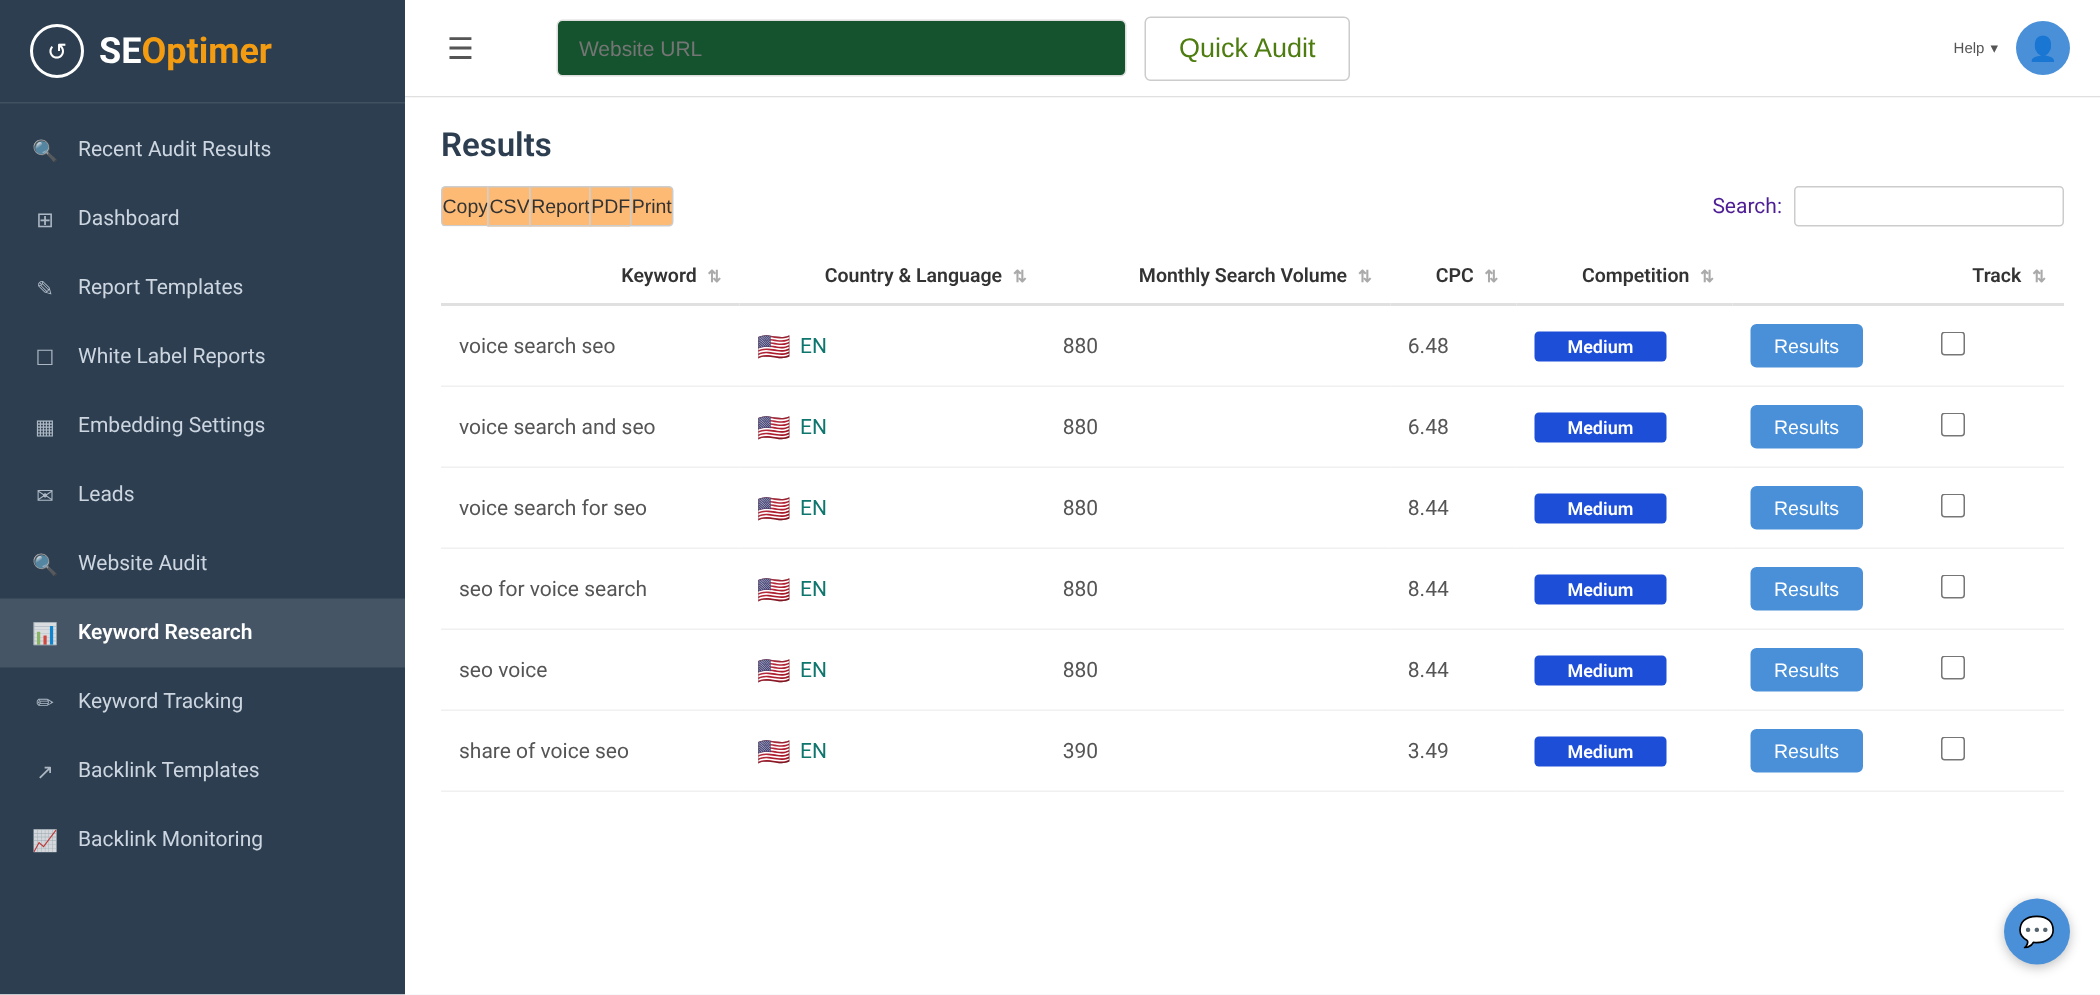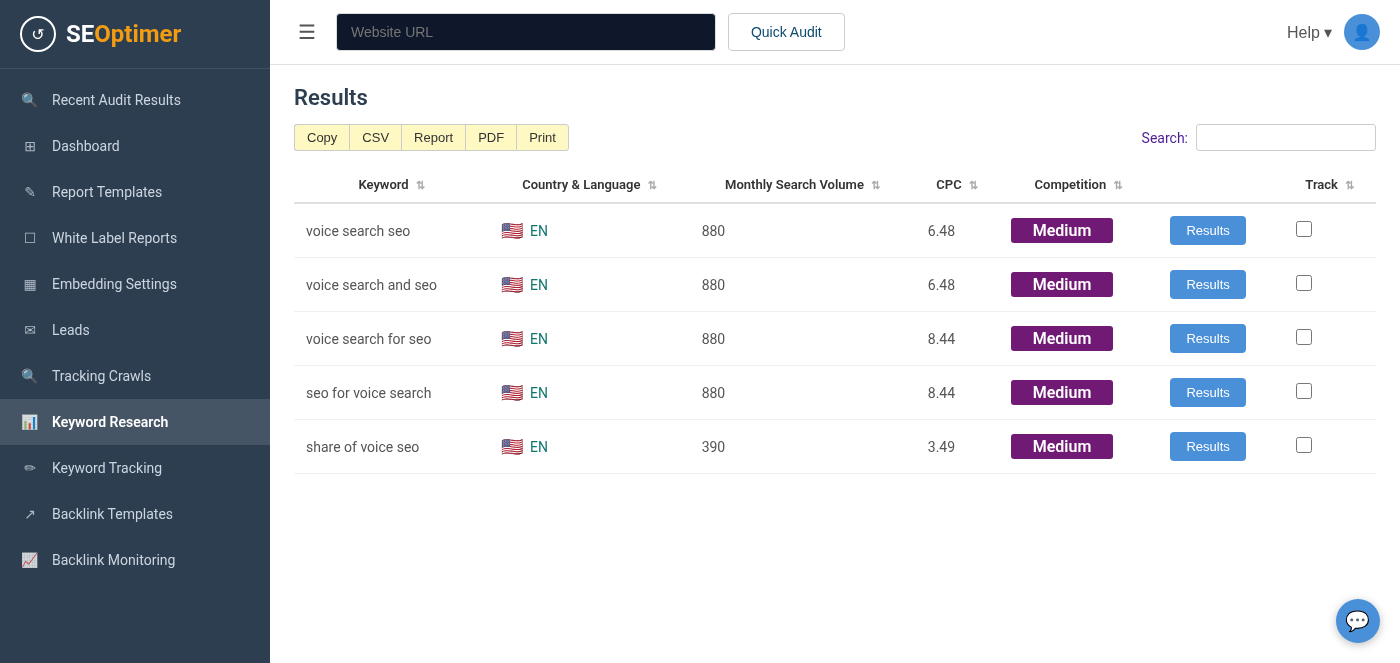--- a/index.html
+++ b/index.html
@@ -97,39 +97,40 @@
       color: #555;
       padding: 4px 8px;
     }
     .url-input {
       flex: 1;
       max-width: 380px;
       padding: 10px 14px;
       border: 1px solid #ddd;
       border-radius: 4px;
       font-size: 14px;
-      background: #0f172a;
+      background: #14532d;
       color: #999;
       outline: none;
+      margin-left: 35px;
     }
     .quick-audit-btn {
       padding: 10px 22px;
       background: #fff;
       border: 1px solid #ccc;
       border-radius: 4px;
-      font-size: 14px;
-      cursor: pointer;
-      color: #0c4a6e;
+      font-size: 18px;
+      cursor: pointer;
+      color: #4d7c0f;
     }
     .topbar-spacer { flex: 1; }
     .help-btn {
       background: none;
       border: none;
       cursor: pointer;
-      font-size: 16px;
+      font-size: 10px;
       color: #555;
       display: flex;
       align-items: flex-end;
       gap: 4px;
     }
     .user-avatar {
       width: 36px;
       height: 36px;
       border-radius: 50%;
       background: #4a90d9;
@@ -161,23 +162,23 @@
     }
 
     
     .table-controls {
       display: flex;
       align-items: center;
       margin-bottom: 16px;
       gap: 0;
     }
     .export-btn {
-      padding: 5px 12px;
+      padding: 5px 0;
       border: 1px solid #ccc;
-      background: #fef9c3;
+      background: #fdba74;
       cursor: pointer;
       font-size: 13px;
       color: #333;
       border-right: none;
     }
     .export-btn:first-child { border-radius: 3px 0 0 3px; }
     .export-btn:last-of-type { border-right: 1px solid #ccc; border-radius: 0 3px 3px 0; text-align: right; }
     .search-label {
       margin-left: auto;
       font-size: 14px;
@@ -193,21 +194,21 @@
       outline: none;
     }
 
     
     .results-table {
       width: 100%;
       border-collapse: collapse;
       font-size: 14px;
     }
     .results-table th {
-      text-align: center;
+      text-align: right;
       padding: 10px 12px;
       border-bottom: 2px solid #e0e0e0;
       color: #333;
       font-weight: 600;
       font-size: 13px;
       white-space: nowrap;
     }
     .results-table th .sort-icon {
       font-size: 11px;
       color: #aaa;
@@ -222,25 +223,25 @@
 
     .country-cell {
       display: flex;
       align-items: center;
       gap: 6px;
     }
     .flag-emoji { font-size: 18px; }
     .lang-code { color: #0f766e; }
 
     .competition-badge {
-      background: #701a75;
+      background: #1d4ed8;
       color: #fff;
       padding: 3px 22px;
       border-radius: 3px;
-      font-size: 16px;
+      font-size: 12px;
       font-weight: 600;
       display: inline-block;
     }
 
     .results-btn {
       background: #4a90d9;
       color: #fff;
       border: none;
       padding: 7px 16px;
       border-radius: 4px;
@@ -309,21 +310,21 @@
       <div class="nav-item">
     <span class="nav-icon">▦</span>
     <span class="nav-label">Embedding Settings</span>
   </div>
       <div class="nav-item">
     <span class="nav-icon">✉</span>
     <span class="nav-label">Leads</span>
   </div>
       <div class="nav-item">
     <span class="nav-icon">🔍</span>
-    <span class="nav-label">Tracking Crawls</span>
+    <span class="nav-label">Website Audit</span>
   </div>
       <div class="nav-item active">
     <span class="nav-icon">📊</span>
     <span class="nav-label">Keyword Research</span>
   </div>
       <div class="nav-item">
     <span class="nav-icon">✏</span>
     <span class="nav-label">Keyword Tracking</span>
   </div>
       <div class="nav-item">
@@ -430,20 +431,34 @@
         <span class="lang-code">EN</span>
       </div>
     </td>
     <td>880</td>
     <td>8.44</td>
     <td><span class="competition-badge">Medium</span></td>
     <td><button class="results-btn">Results</button></td>
     <td><input type="checkbox" class="track-checkbox" style=""></td>
   </tr>
             <tr>
+    <td>seo voice</td>
+    <td>
+      <div class="country-cell">
+        <span class="flag-emoji">🇺🇸</span>
+        <span class="lang-code">EN</span>
+      </div>
+    </td>
+    <td>880</td>
+    <td>8.44</td>
+    <td><span class="competition-badge">Medium</span></td>
+    <td><button class="results-btn">Results</button></td>
+    <td><input type="checkbox" class="track-checkbox" style=""></td>
+  </tr>
+            <tr>
     <td>share of voice seo</td>
     <td>
       <div class="country-cell">
         <span class="flag-emoji">🇺🇸</span>
         <span class="lang-code">EN</span>
       </div>
     </td>
     <td>390</td>
     <td>3.49</td>
     <td><span class="competition-badge">Medium</span></td>

